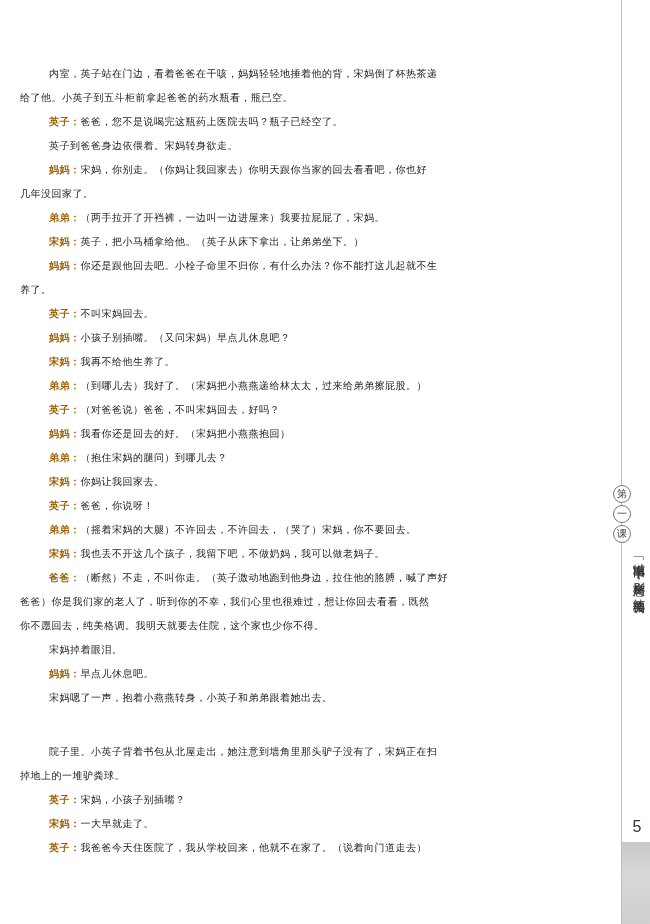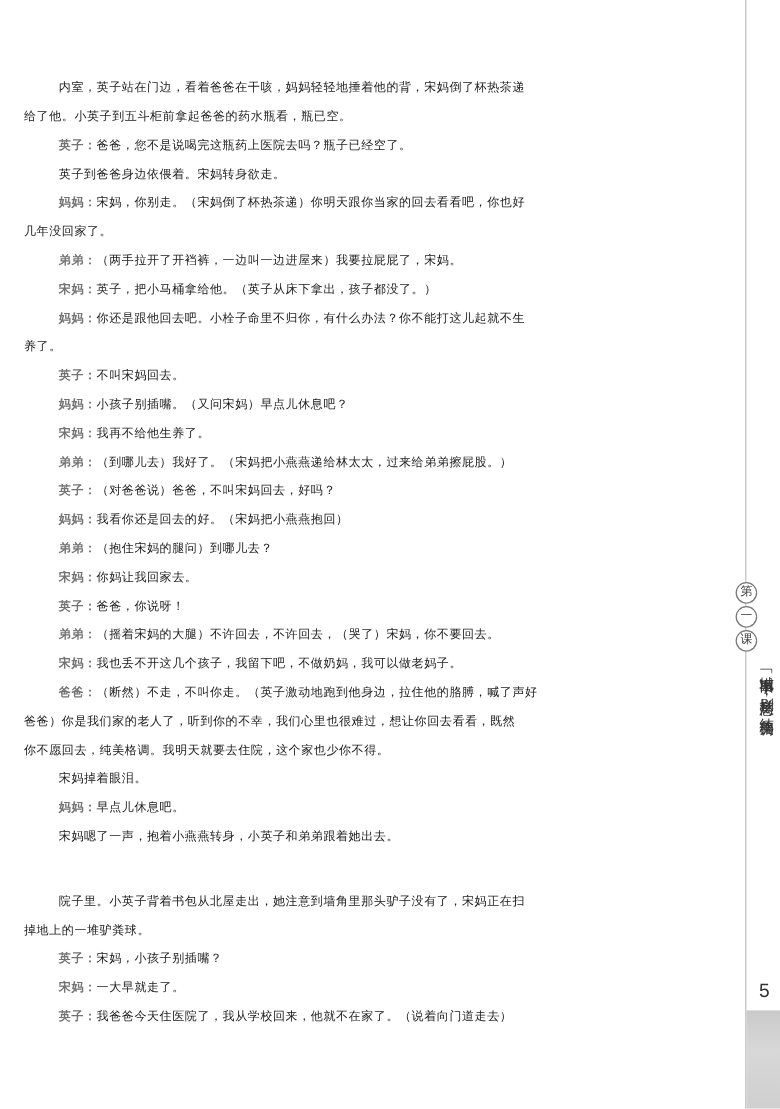--- a/index.html
+++ b/index.html
@@ -13,21 +13,21 @@
       position: absolute; left: 20px; top: 62px; width: 590px;
     }
     .line {
       font-size: 10px; line-height: 24px; height: 24px;
       white-space: nowrap; letter-spacing: 0.5px;
       font-family: "DejaVu Serif", "Liberation Serif", serif;
     }
     .indent { padding-left: 29px; }
     .spk {
       font-family: Liberation Mono, monospace;
-      font-weight: bold; color: #737373;
+      font-weight: bold; color: #a16207;
     }
     .gap { height: 30px; }
     .rule {
       position: absolute; left: 621px; top: 0; width: 1px; height: 924px;
       background: #bdbdbd;
     }
     .tab-grey {
       position: absolute; left: 622px; top: 842px; width: 28px; height: 82px;
       background: linear-gradient(180deg, #c9c9c9, #d8d8d8 40%, #cfcfcf);
     }
@@ -67,24 +67,24 @@
 <div class="side-title">「城南旧事」：别样离愁，纯美格调</div>
 
 <div class="page-number">5</div>
 <div class="tab-grey"></div>
 
 <div class="page-text" id="page-text">
     <div class="line indent"><span>内室，英子站在门边，看着爸爸在干咳，妈妈轻轻地捶着他的背，宋妈倒了杯热茶递</span></div>
     <div class="line"><span>给了他。小英子到五斗柜前拿起爸爸的药水瓶看，瓶已空。</span></div>
     <div class="line indent"><span class="spk">英子：</span><span>爸爸，您不是说喝完这瓶药上医院去吗？瓶子已经空了。</span></div>
     <div class="line indent"><span>英子到爸爸身边依偎着。宋妈转身欲走。</span></div>
-    <div class="line indent"><span class="spk">妈妈：</span><span>宋妈，你别走。（宋妈倒了杯热茶递）你明天跟你当家的回去看看吧，你也好</span></div>
+    <div class="line indent"><span class="spk">妈妈：</span><span>宋妈，你别走。（你妈让我回家去）你明天跟你当家的回去看看吧，你也好</span></div>
     <div class="line"><span>几年没回家了。</span></div>
     <div class="line indent"><span class="spk">弟弟：</span><span>（两手拉开了开裆裤，一边叫一边进屋来）我要拉屁屁了，宋妈。</span></div>
-    <div class="line indent"><span class="spk">宋妈：</span><span>英子，把小马桶拿给他。（英子从床下拿出，孩子都没了。）</span></div>
+    <div class="line indent"><span class="spk">宋妈：</span><span>英子，把小马桶拿给他。（英子从床下拿出，让弟弟坐下。）</span></div>
     <div class="line indent"><span class="spk">妈妈：</span><span>你还是跟他回去吧。小栓子命里不归你，有什么办法？你不能打这儿起就不生</span></div>
     <div class="line"><span>养了。</span></div>
     <div class="line indent"><span class="spk">英子：</span><span>不叫宋妈回去。</span></div>
     <div class="line indent"><span class="spk">妈妈：</span><span>小孩子别插嘴。（又问宋妈）早点儿休息吧？</span></div>
     <div class="line indent"><span class="spk">宋妈：</span><span>我再不给他生养了。</span></div>
     <div class="line indent"><span class="spk">弟弟：</span><span>（到哪儿去）我好了。（宋妈把小燕燕递给林太太，过来给弟弟擦屁股。）</span></div>
     <div class="line indent"><span class="spk">英子：</span><span>（对爸爸说）爸爸，不叫宋妈回去，好吗？</span></div>
     <div class="line indent"><span class="spk">妈妈：</span><span>我看你还是回去的好。（宋妈把小燕燕抱回）</span></div>
     <div class="line indent"><span class="spk">弟弟：</span><span>（抱住宋妈的腿问）到哪儿去？</span></div>
     <div class="line indent"><span class="spk">宋妈：</span><span>你妈让我回家去。</span></div>

